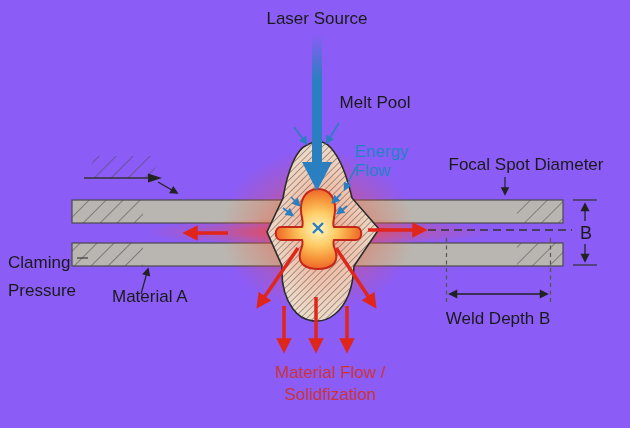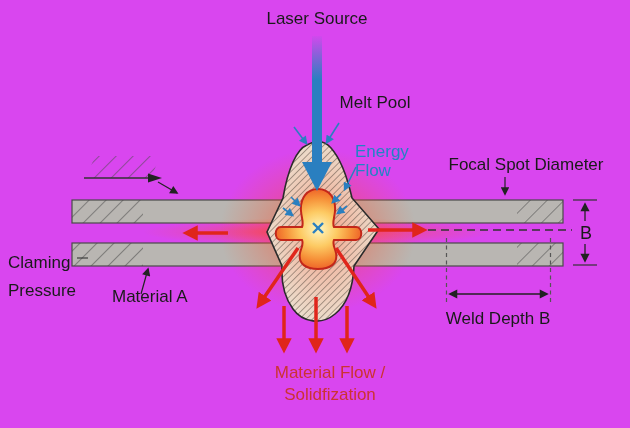--- a/index.html
+++ b/index.html
@@ -1,17 +1,17 @@
 <!DOCTYPE html>
 <html><head>
 <meta charset="utf-8">
 <style>
   html,body{margin:0;padding:0;background:#ffffff;}
   #stage{
-    position:relative;width:630px;height:428px;background:#d946ef;overflow:hidden;
+    position:relative;width:630px;height:428px;background:#8b5cf6;overflow:hidden;
     font-family:"Liberation Sans", sans-serif;
   }
   svg{position:absolute;left:0;top:0;}
   text{font-family:"Liberation Sans", sans-serif;}
 </style>
 </head>
 <body>
 
 <div id="stage">
 <svg width="630" height="428" viewBox="0 0 630 428">

